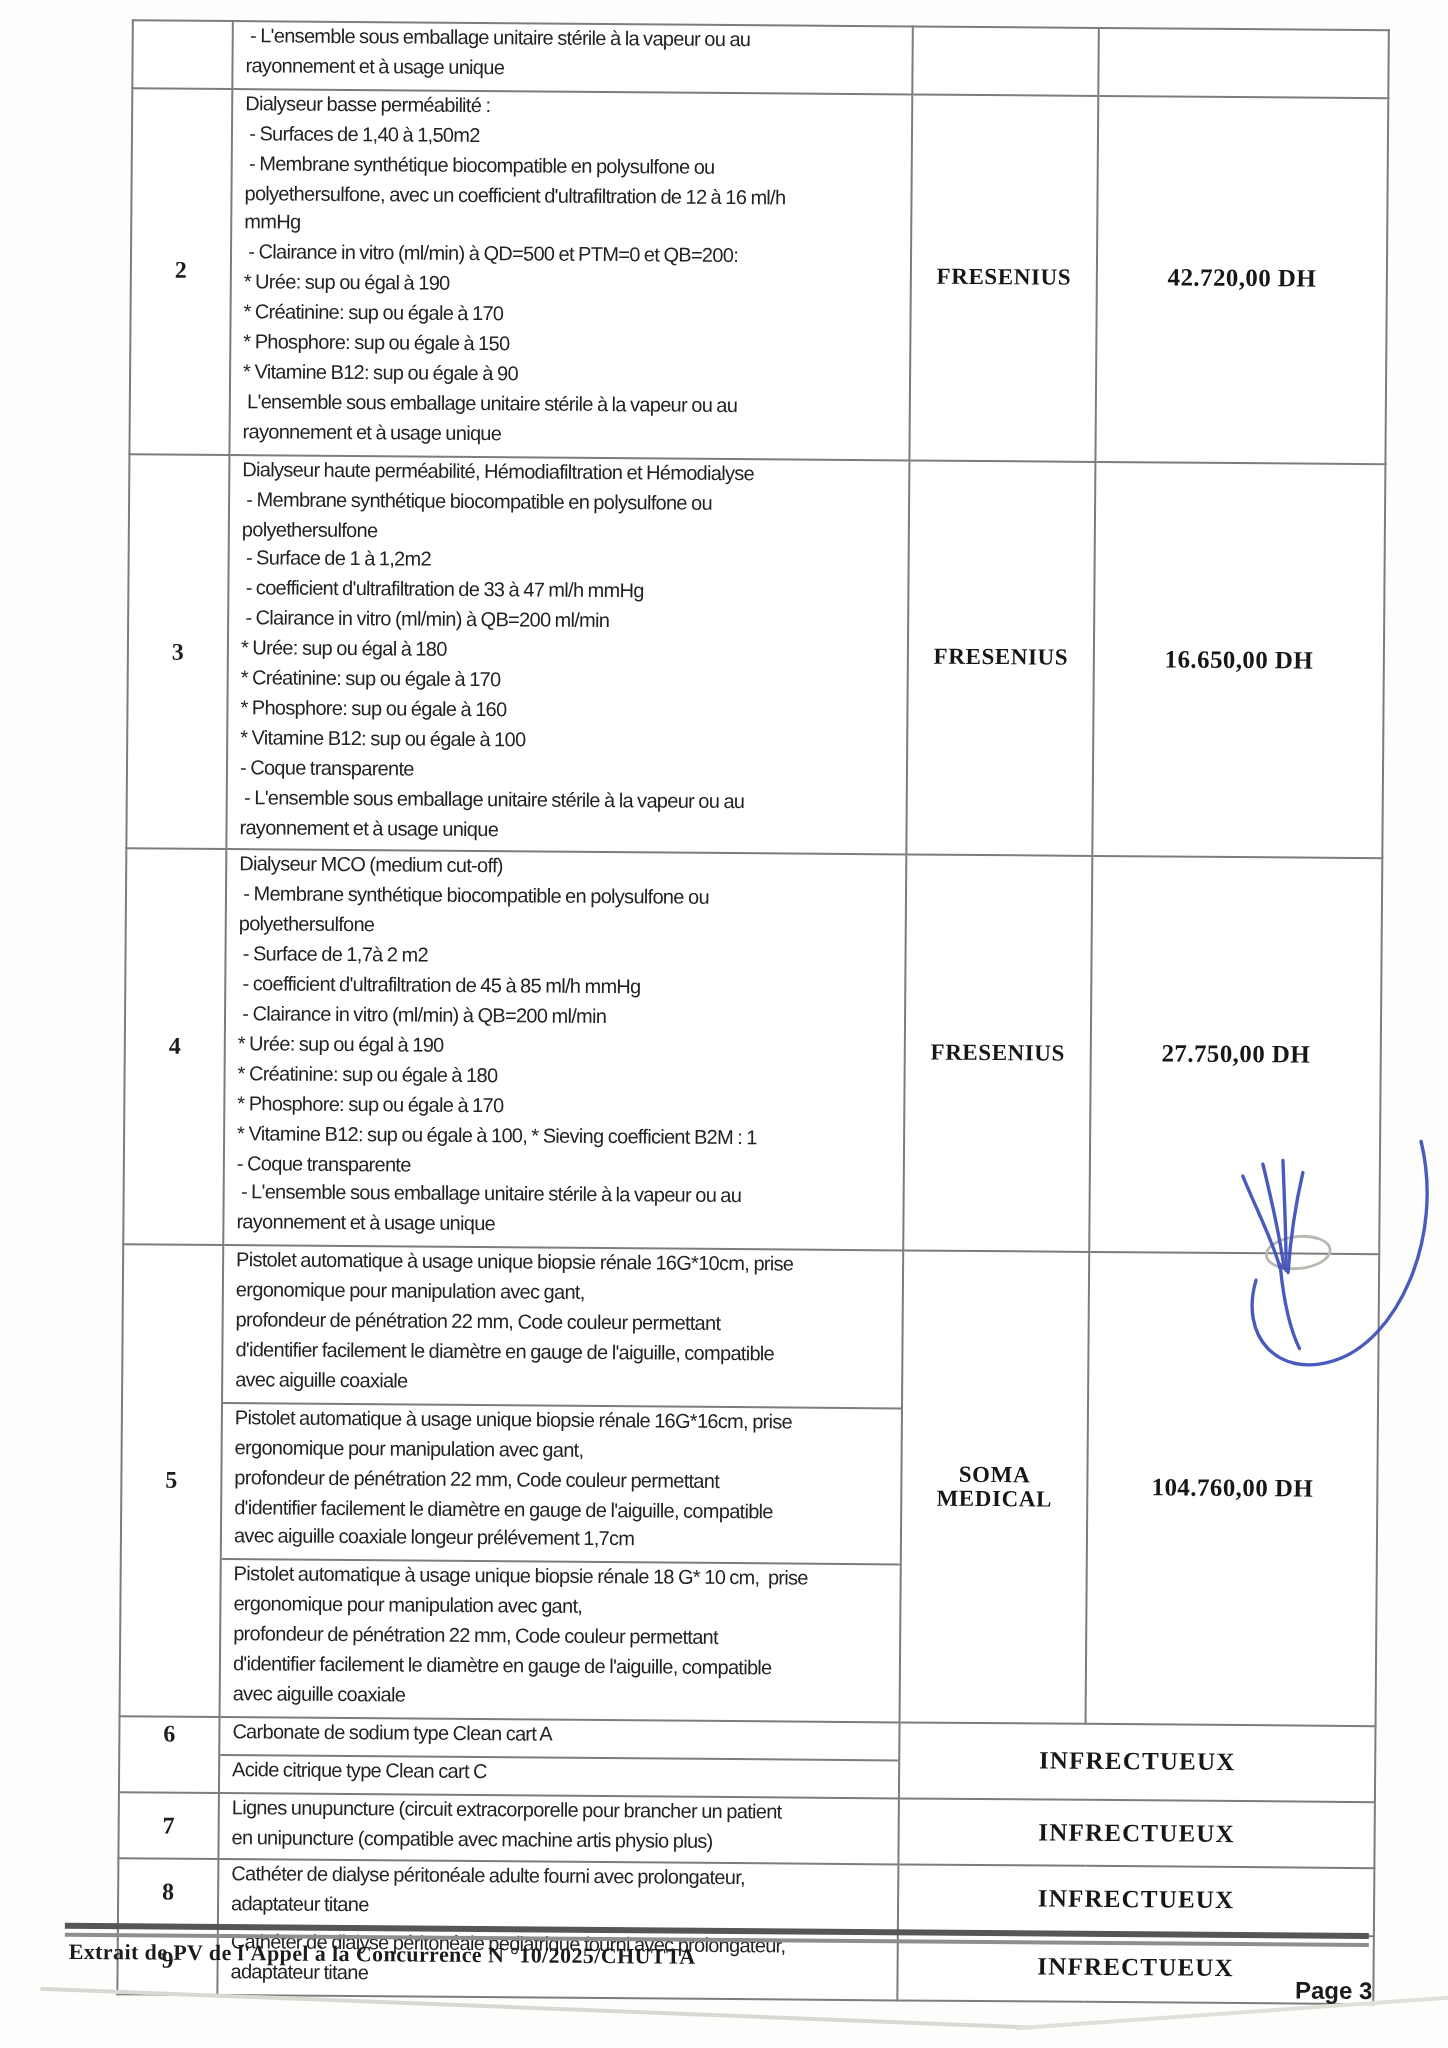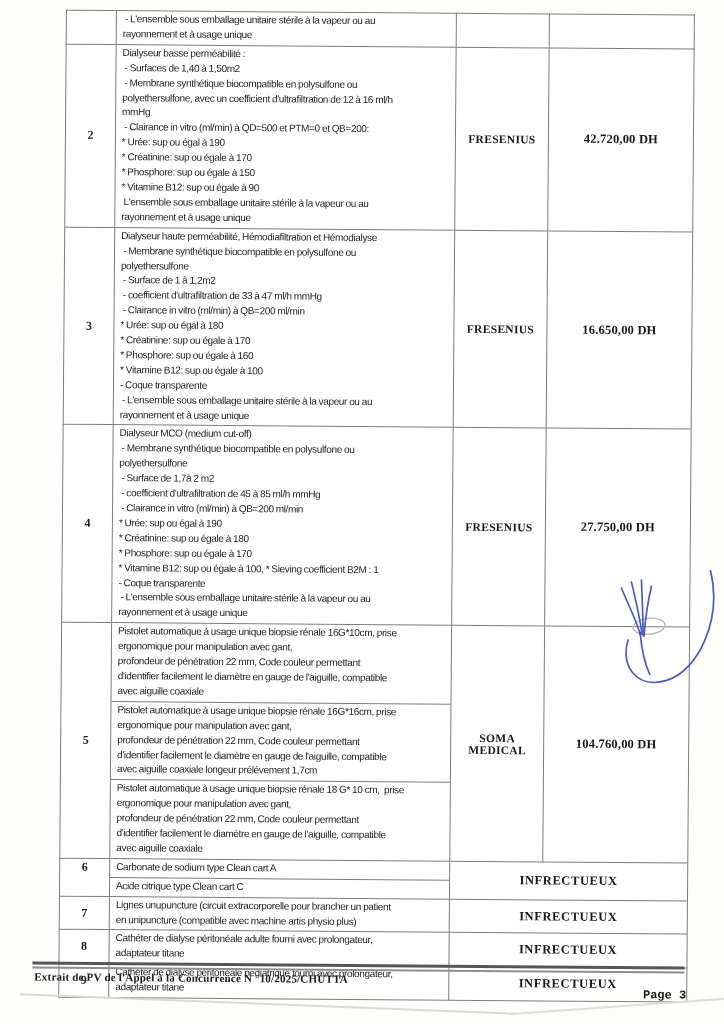--- a/index.html
+++ b/index.html
@@ -51,21 +51,21 @@
   .footer-rule{position:absolute;left:36px;top:964px;width:652px;}
   .rule-thick{height:3px;background:#565656;}
   .rule-thin{height:2px;background:#8e8e8e;margin-top:2px;}
   .footer-left{
     position:absolute;left:38px;top:973px;
     font-family:"Liberation Serif",serif;font-weight:bold;font-size:11px;
     letter-spacing:0.2px;color:#1b1b1d;
   }
   .footer-right{
     position:absolute;right:34px;top:986px;
-    font-family:Liberation Mono, monospace;font-weight:bold;font-size:12px;color:#1b1b1d;
+    font-family:Liberation Sans, sans-serif;font-weight:bold;font-size:12px;color:#1b1b1d;
   }
   
   .edge-left{
     position:absolute;left:24px;top:996px;width:496px;height:0;
     border-top:2px solid #d9d9d4;transform:rotate(1.8deg);transform-origin:left center;
   }
   .edge-right{
     position:absolute;left:512px;top:1012px;width:220px;height:0;
     border-top:2px solid #e0e0da;transform:rotate(-4.5deg);transform-origin:left center;
   }

